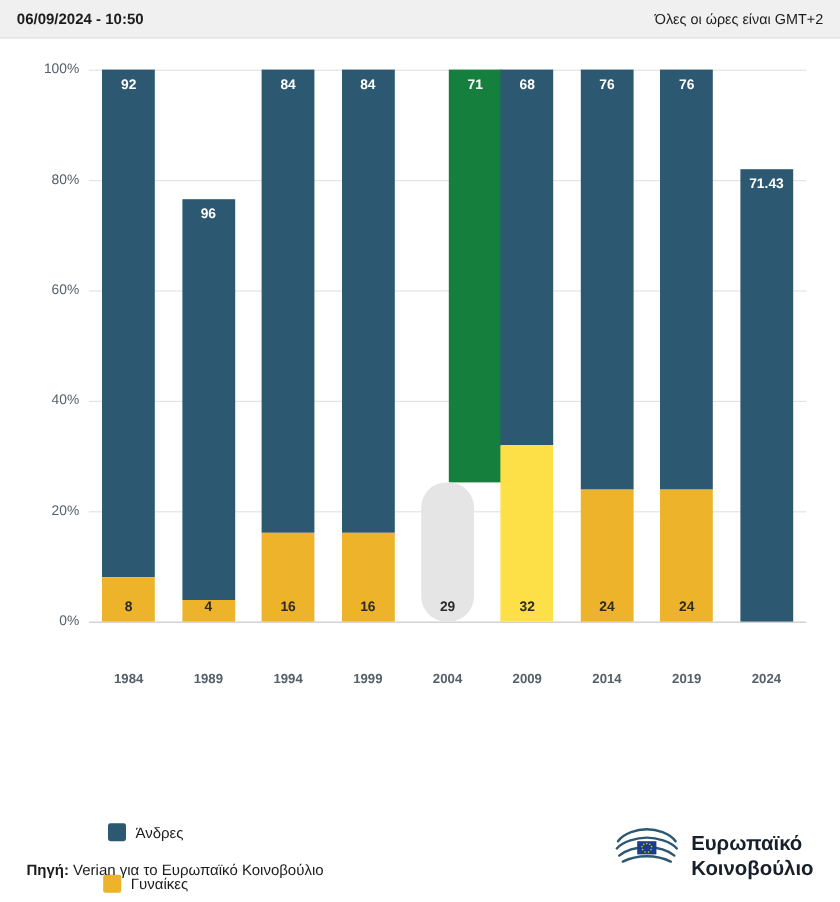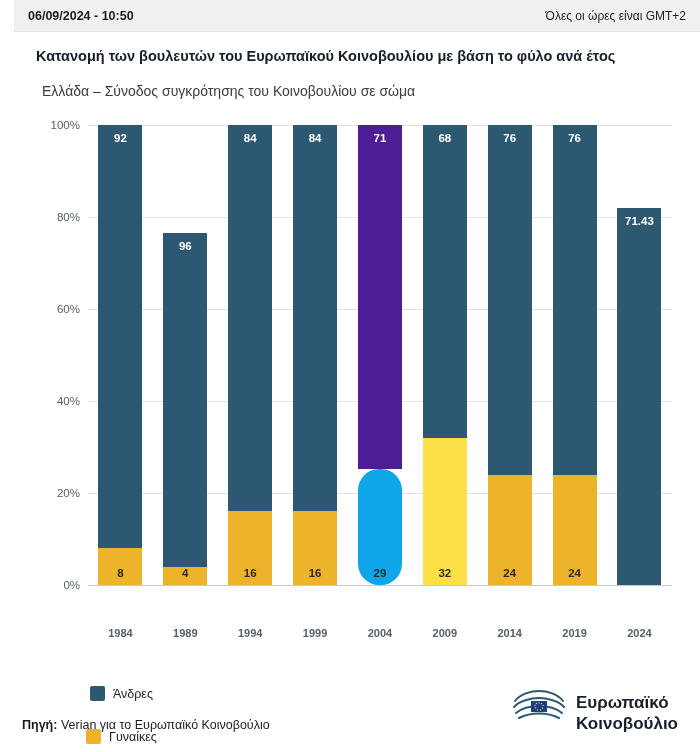--- a/index.html
+++ b/index.html
@@ -12,21 +12,20 @@
     background: #ffffff;
     font-family: "Liberation Sans", sans-serif;
     color: #1c1c1c;
     overflow: hidden;
   }
   .page {
     position: relative;
     width: 700px;
     height: 752px;
     box-sizing: border-box;
-    padding-left: 14px;
   }
   
   .topbar {
     height: 32px;
     background: #f0f0f0;
     border-bottom: 1px solid #e2e2e2;
     display: flex;
     align-items: center;
     justify-content: space-between;
     padding: 0 14px;
@@ -208,24 +207,20 @@
 </head>
 <body>
 
 <div class="page">
 
   <div class="topbar">
     <div class="datetime">06/09/2024 - 10:50</div>
     <div class="tz">Όλες οι ώρες είναι GMT+2</div>
   </div>
 
-  <div class="heading-wrap">
-    <h1 class="title">Κατανομή των βουλευτών του Ευρωπαϊκού Κοινοβουλίου με βάση το φύλο ανά έτος</h1>
-    <div class="subtitle">Ελλάδα – Σύνοδος συγκρότησης του Κοινοβουλίου σε σώμα</div>
-  </div>
 
   <div class="chart-area">
     <div class="plot" id="plot">
         <div class="grid-line axis" style="top: 460px;">
           <div class="ytick">0%</div>
         </div>
         <div class="grid-line" style="top: 368px;">
           <div class="ytick">20%</div>
         </div>
         <div class="grid-line" style="top: 276px;">
@@ -267,24 +262,24 @@
           </div>
           <div class="bar-col">
             <div class="seg men" style="height: 386.4px; background: rgb(44, 88, 113);">
               <span class="seg-label">84</span>
             </div>
             <div class="seg women" style="height: 73.6px; background: rgb(237, 179, 42);">
               <span class="seg-label">16</span>
             </div>
           </div>
           <div class="bar-col">
-            <div class="seg men" style="height: 396px; background: #4c1d95;">
+            <div class="seg men" style="height: 396px; background: #15803d; margin-left: 23px;">
               <span class="seg-label">71</span>
             </div>
-            <div class="seg women" style="height: 133.4px; background: #0ea5e9; border-radius: 21px;">
+            <div class="seg women" style="height: 133.4px; background: #e5e5e5; border-radius: 21px;">
               <span class="seg-label">29</span>
             </div>
           </div>
           <div class="bar-col">
             <div class="seg men" style="height: 312.8px; background: rgb(44, 88, 113);">
               <span class="seg-label">68</span>
             </div>
             <div class="seg women" style="height: 147.2px; background: #fde047;">
               <span class="seg-label">32</span>
             </div>

